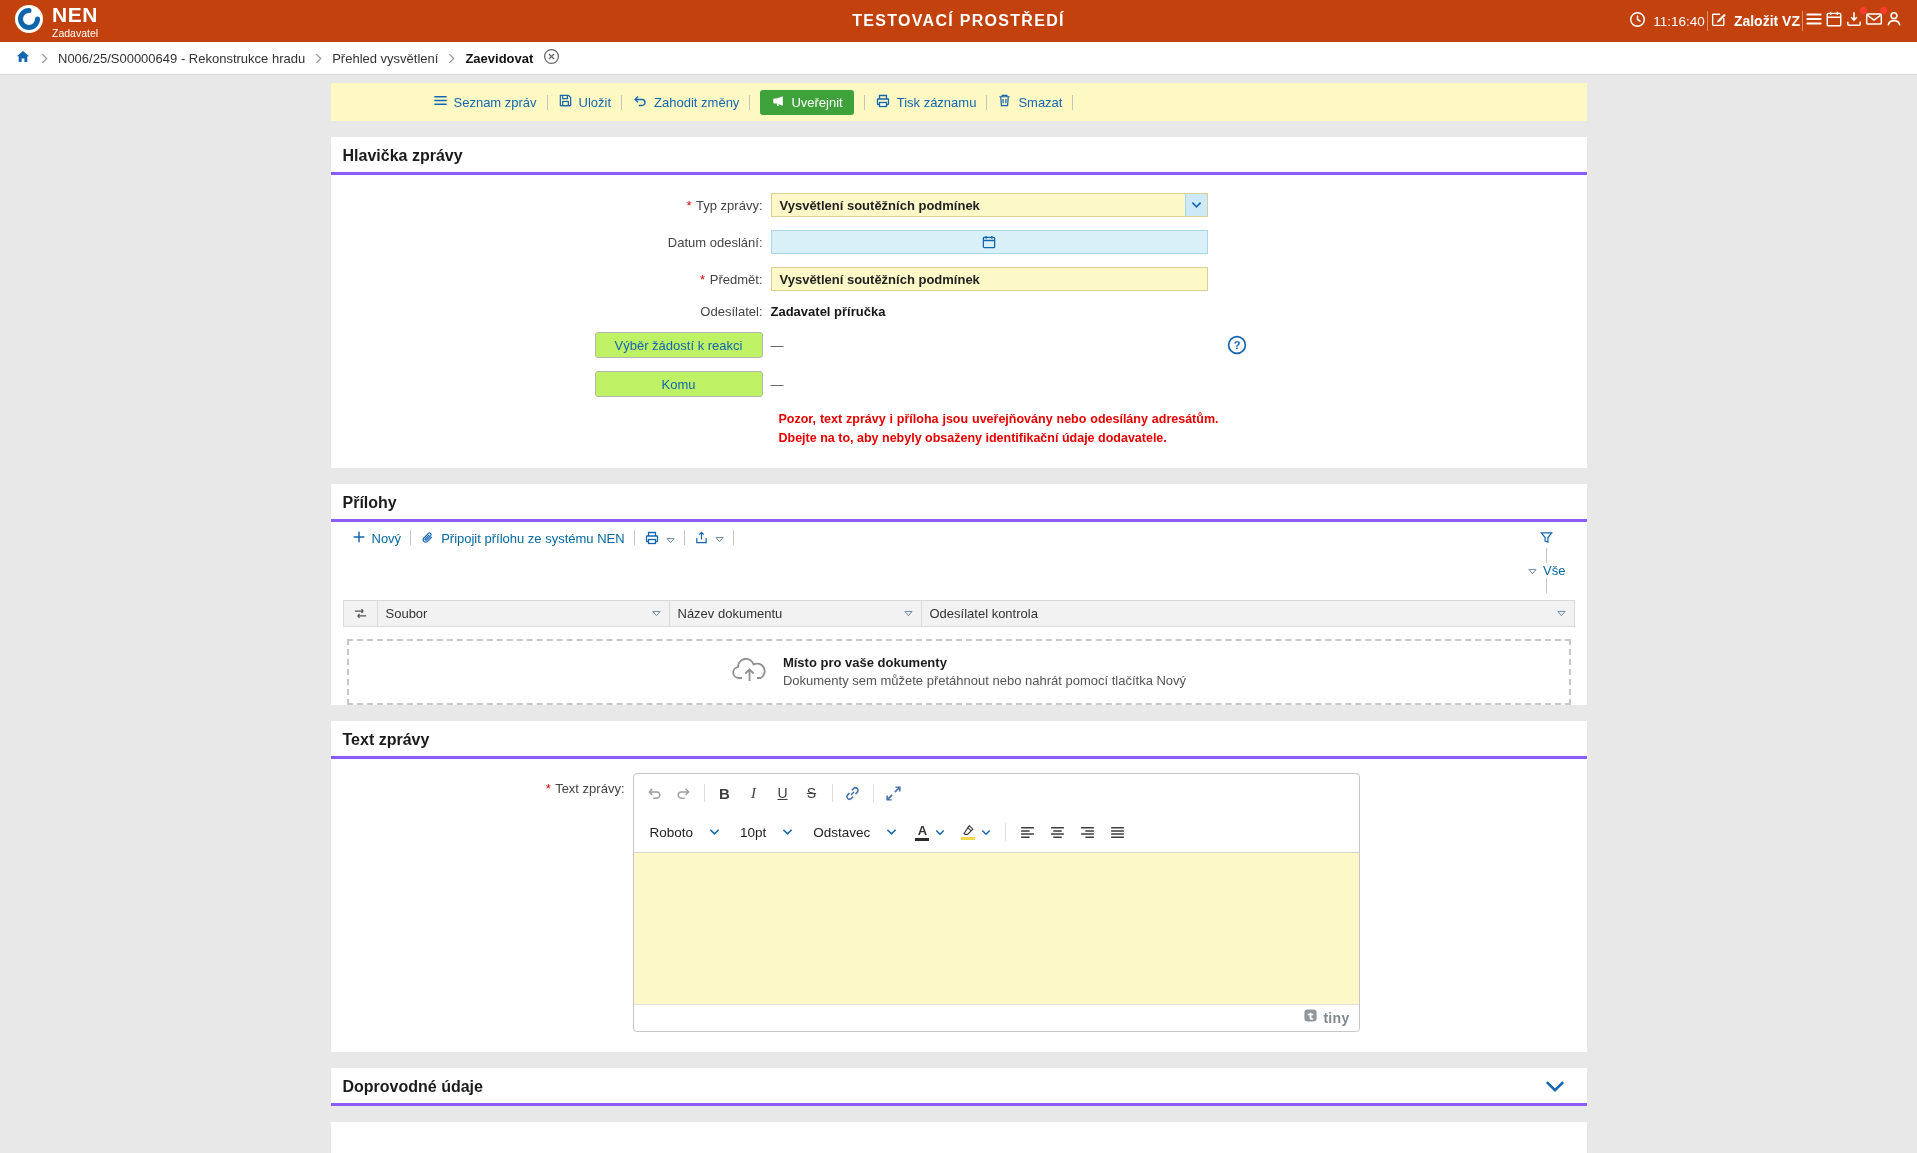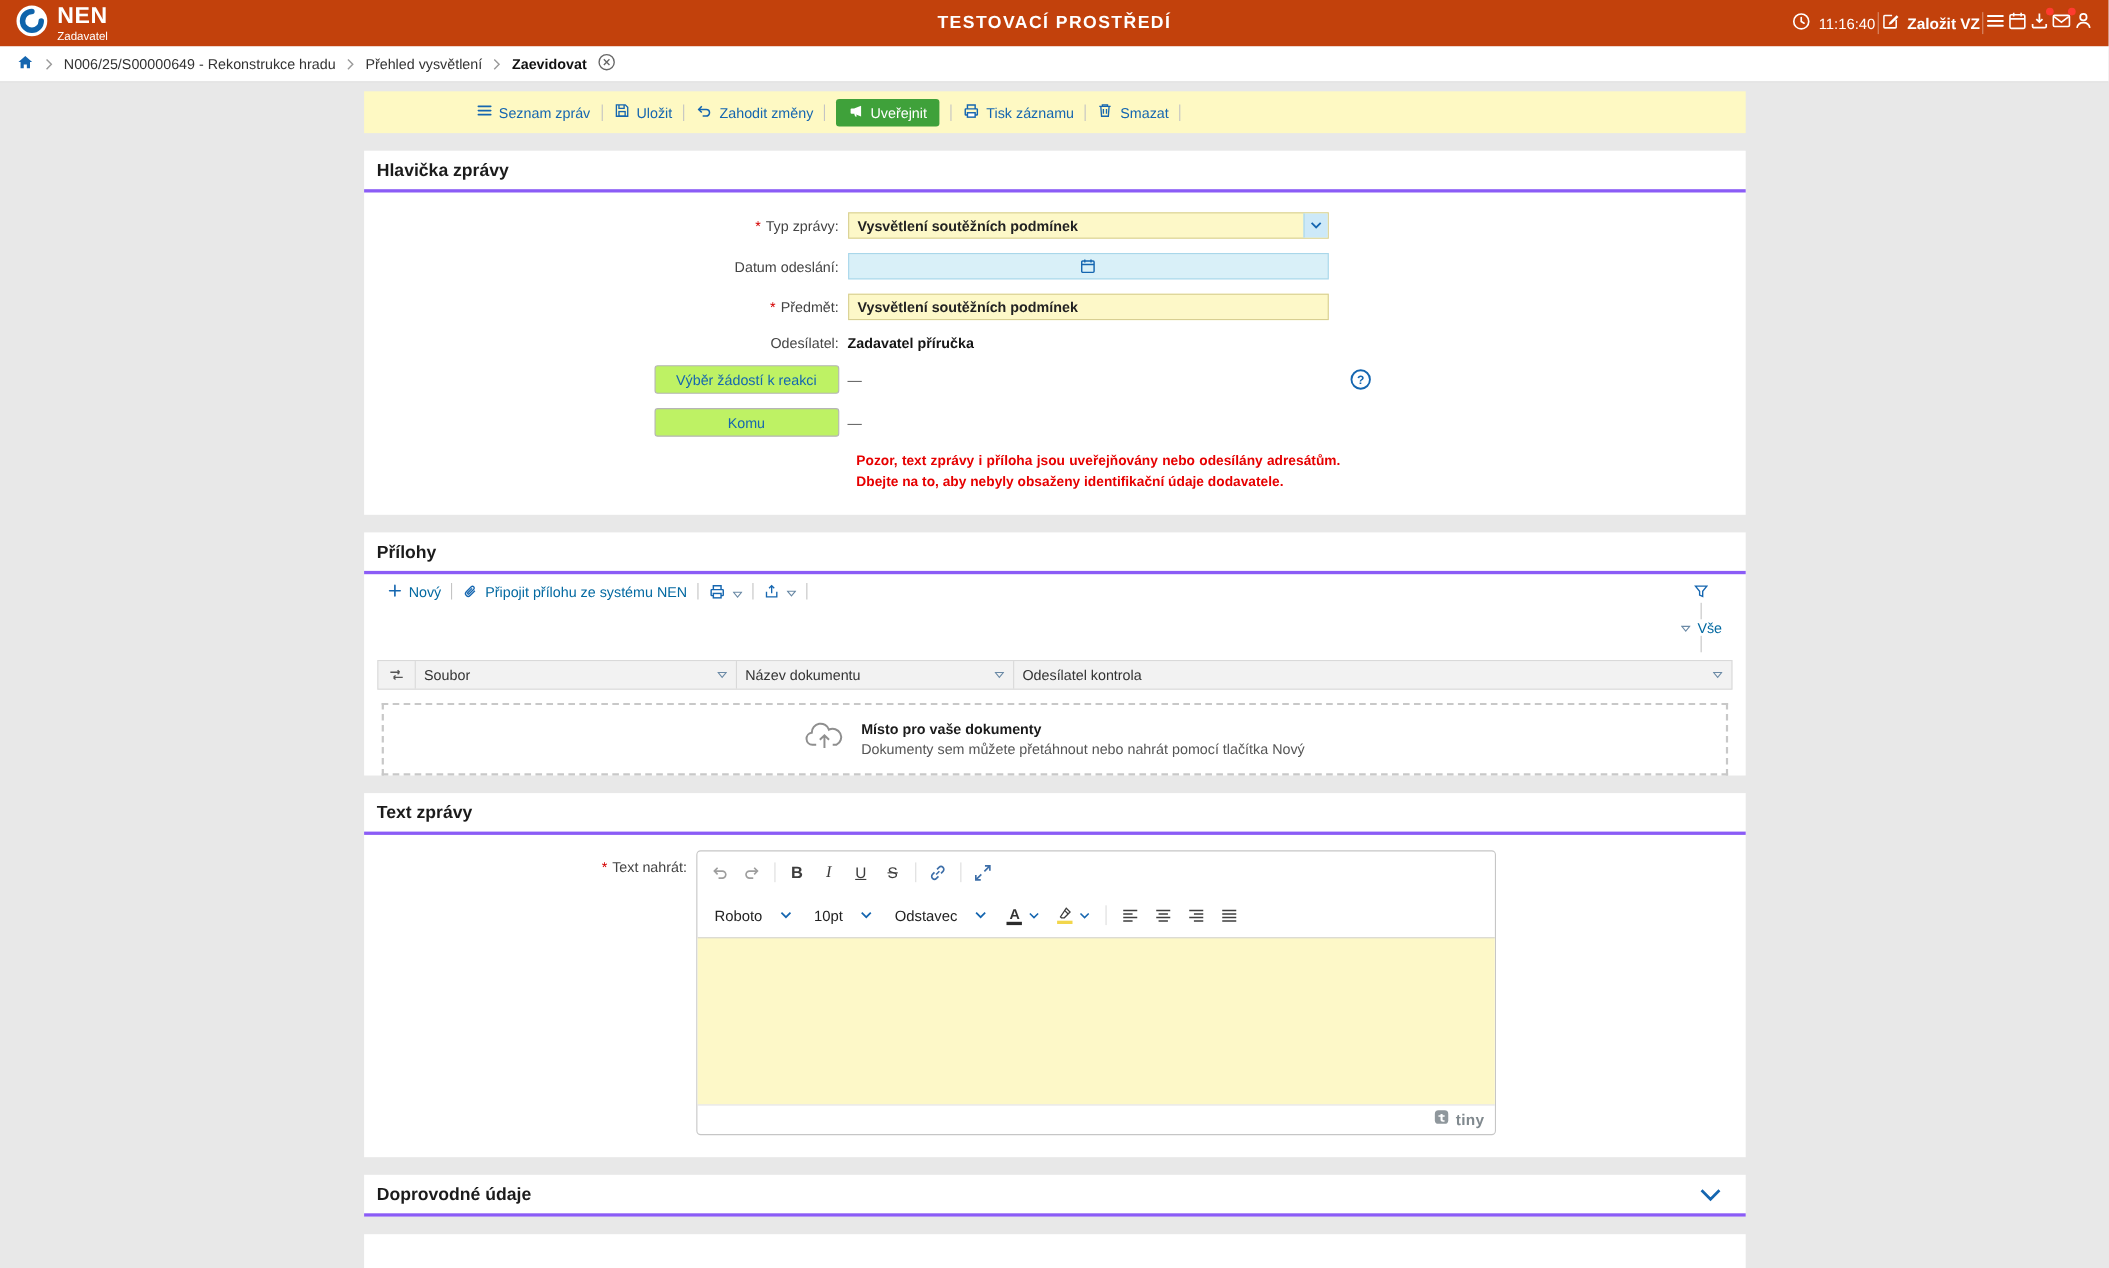--- a/index.html
+++ b/index.html
@@ -466,21 +466,21 @@
           <div class="dz-t1">Místo pro vaše dokumenty</div>
           <div class="dz-t2">Dokumenty sem můžete přetáhnout nebo nahrát pomocí tlačítka Nový</div>
         </span>
       </div>
     </div>
 
     <div class="panel">
       <div class="panel-header">Text zprávy</div>
 
       <div class="textrow">
-        <span class="tlabel"><span class="req">*</span> <span>Text nahrát:</span></span>
+        <span class="tlabel"><span class="req">*</span> <span>Text zprávy:</span></span>
 
         <div class="editor">
           <div class="ed-row1">
             <span class="ed-btn">
               <svg width="17" height="17" viewBox="0 0 16 16" fill="none" stroke="#9e9e9e" stroke-width="1.4">
                   <path d="M3.2 6.5h6.8a3 3 0 0 1 0 6H6.8"></path>
                   <path d="M6 3.6L3.2 6.5 6 9.3"></path>
                 </svg>
             </span>
             <span class="ed-btn">

